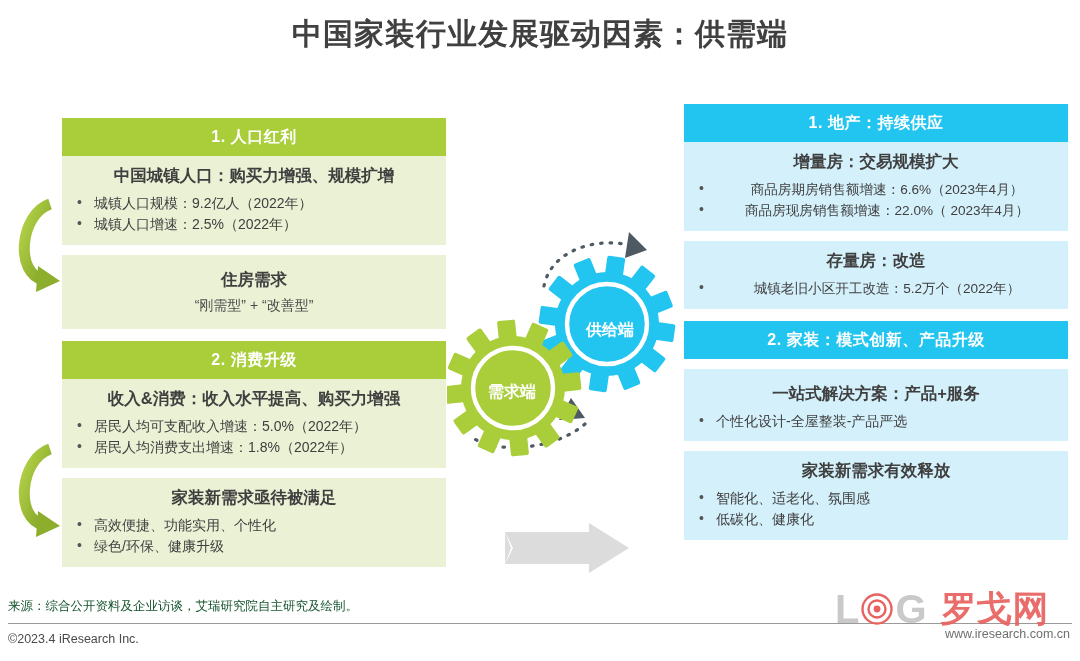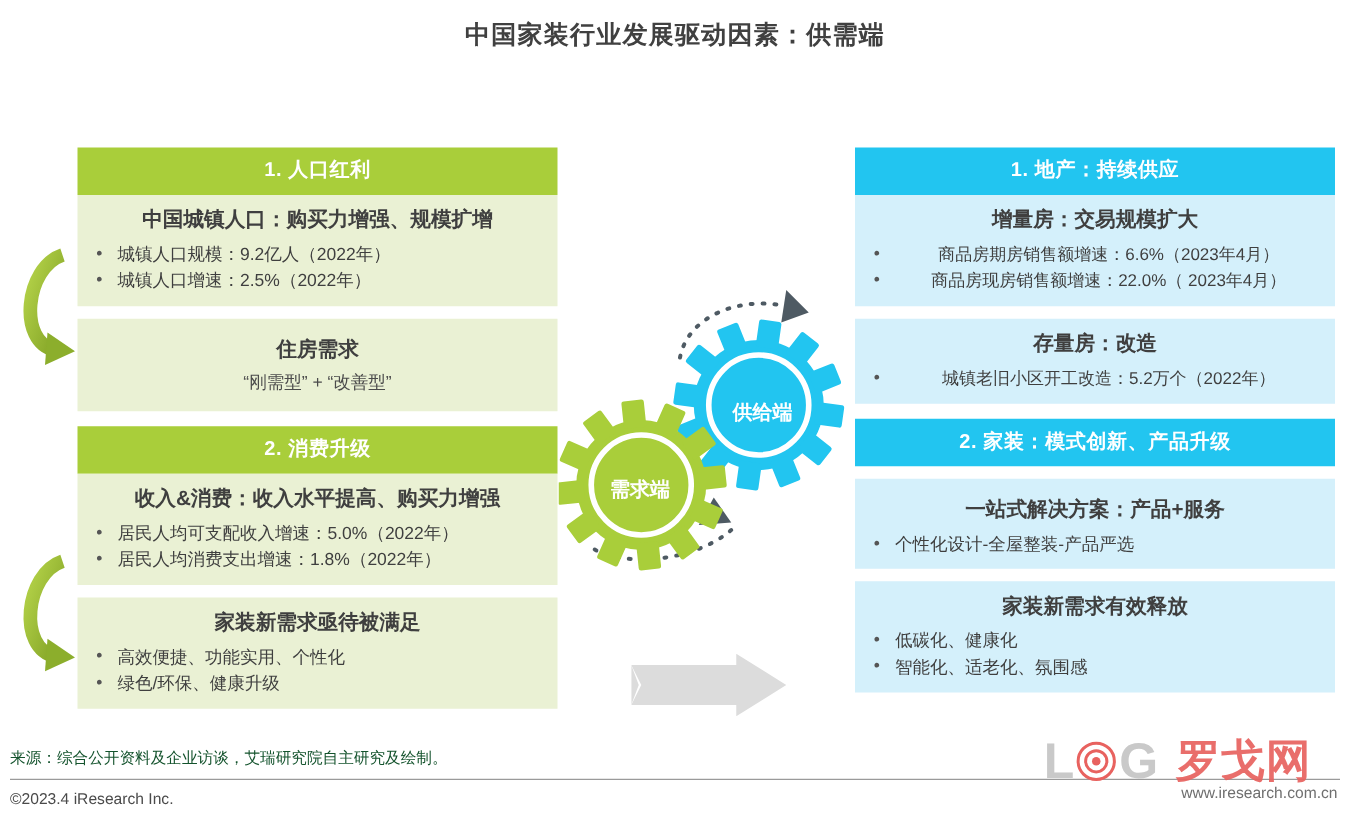--- a/index.html
+++ b/index.html
@@ -8,29 +8,29 @@
     background: #ffffff;
     font-family: "Liberation Sans", "DejaVu Sans", sans-serif;
     overflow: hidden;
   }
   #slide { position: relative; width: 1080px; height: 661px; background: #fff; }
 
   
   .title {
     position: absolute; left: 0; top: 14px; width: 1080px;
     text-align: center;
-    font-size: 20px; font-weight: bold; color: #404040;
+    font-size: 30px; font-weight: bold; color: #404040;
     letter-spacing: 1px;
     white-space: nowrap;
   }
 
   
   .col { position: absolute; width: 384px; }
   .col-left  { left: 62px;  top: 118px; }
-  .col-right { left: 684px; top: 118px; }
+  .col-right { left: 684px; top: 104px; }
 
   
   .bar {
     height: 38px; line-height: 38px;
     text-align: center; color: #ffffff;
     font-size: 16px; font-weight: bold;
     letter-spacing: .5px;
   }
   .bar-green { background: #a9ce3a; }
   .bar-blue  { background: #22c5f0; }
@@ -195,22 +195,22 @@
     <div class="block block-blue h-onestop">
       <div class="block-title">一站式解决方案：产品+服务</div>
       <ul class="bullets">
         <li>个性化设计-全屋整装-产品严选</li>
       </ul>
     </div>
     <div class="gap"></div>
     <div class="block block-blue">
       <div class="block-title">家装新需求有效释放</div>
       <ul class="bullets">
+        <li>智能化、适老化、氛围感</li>
         <li>低碳化、健康化</li>
-        <li>智能化、适老化、氛围感</li>
       </ul>
     </div>
   </div>
 
   <div class="curve-arrow curve-1">
     <svg viewBox="0 0 58 96" width="58" height="96">
       <defs>
         <linearGradient id="gcv1" x1="0" y1="0" x2="1" y2="1">
           <stop offset="0%" stop-color="#b6d44a"></stop>
           <stop offset="100%" stop-color="#7d9e22"></stop>

